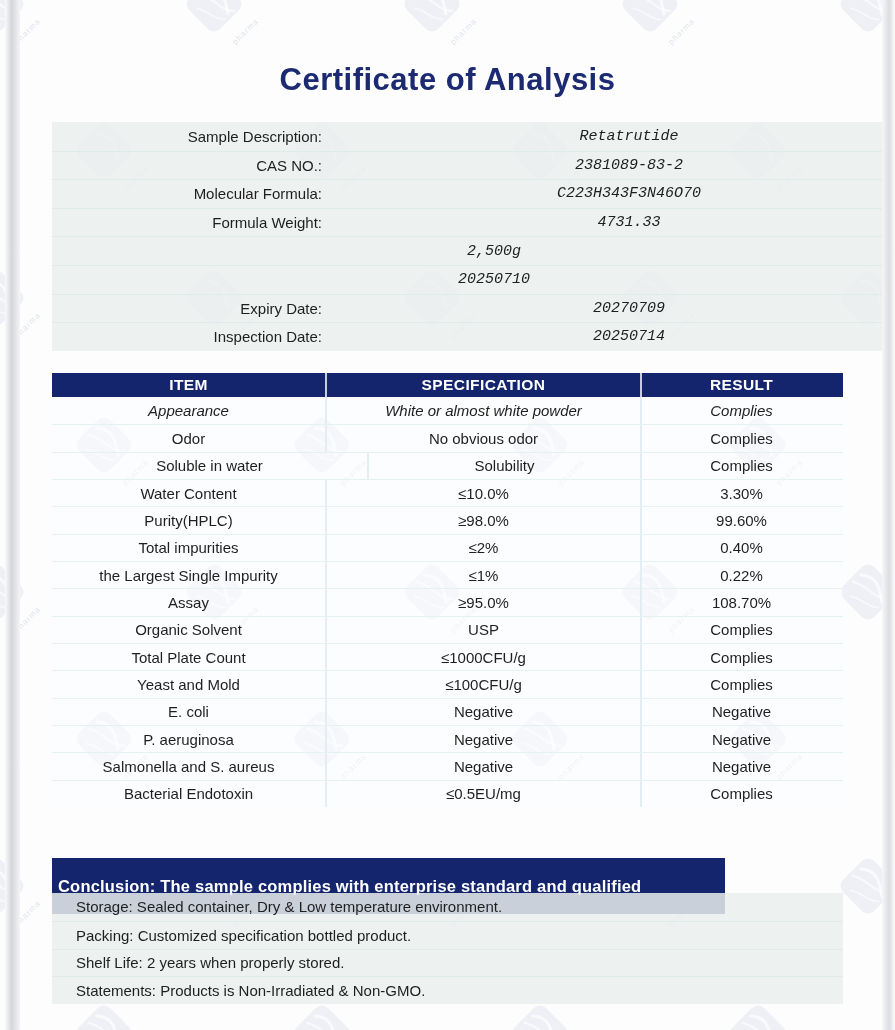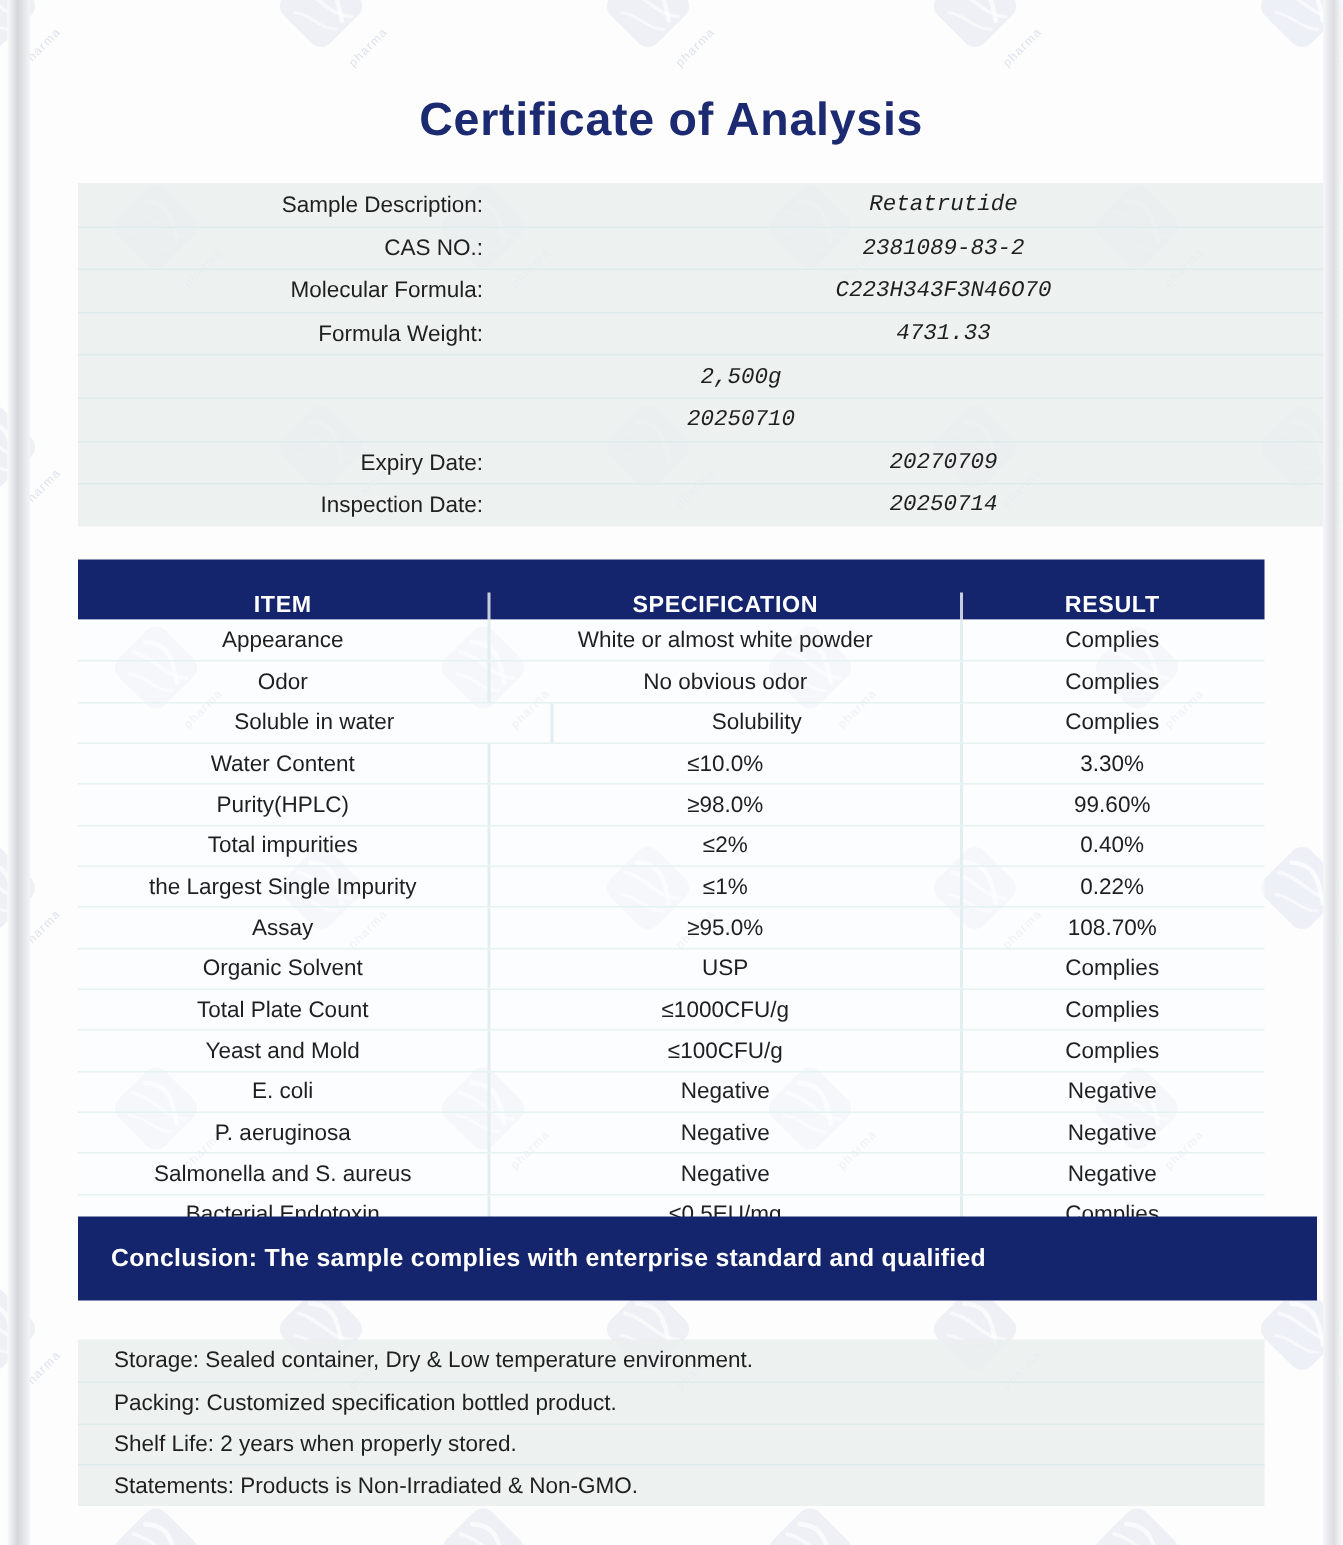--- a/index.html
+++ b/index.html
@@ -38,41 +38,41 @@
   .info-box {
     position:absolute; left:52px; top:122px; width:884px;
     background:rgba(234,238,237,0.85);
   }
   .info-row { display:flex; height:28.6px; align-items:center; border-top:1px solid var(--info-line,#dfeaea); }
   .info-row:first-child { border-top:none; }
   .info-label { width:270px; text-align:right; font-size:15px; }
   .info-value { flex:1; text-align:center; font-style:italic; font-size:15px;font-family:Liberation Mono, monospace; }
 
   .tbl { position:absolute; left:52px; top:373px; width:791px; }
-  .thead { display:flex; height:40px; background:var(--navy,#15256d);align-items:flex-end; }
+  .thead { display:flex; height:24px; background:var(--navy,#15256d); }
   .thead .cell {
     color:var(--header-text,#ffffff); font-weight:bold; font-size:15.5px; letter-spacing:0.4px;
     display:flex; align-items:center; justify-content:center;
   }
   .thead .cell + .cell { border-left:2px solid rgba(245,248,250,0.8); }
   .trow {
     display:flex; height:27.33px;
     background:rgba(252,253,253,0.55);
     border-top:1px solid var(--table-line,#e6f2f0);
   }
-  .trow:first-child { border-top:none; }
+  .trow:first-child { border-top:none;font-style:italic; }
   .trow .cell { display:flex; align-items:center; justify-content:center; font-size:15px; }
   .trow .cell + .cell { border-left:2px solid var(--table-divider,#e3edf2); }
   .cell.c0 { width:273px; } .cell.c1 { width:315px; } .cell.c2 { width:201px; }
 
   .conclusion {
-    position:absolute; left:52px; top:811px; width:826px; height:56px;
+    position:absolute; left:52px; top:858px; width:673px; height:56px;
     background:var(--navy,#15256d); color:var(--header-text,#ffffff);
     font-weight:bold; font-size:16.5px; letter-spacing:0.2px;
-    display:flex; align-items:center; padding-left:22px;
+    display:flex; align-items:center; padding-left:6px;
   }
 
   .footer {
     position:absolute; left:52px; top:893px; width:791px;
     background:rgba(234,238,237,0.85);
   }
   .foot-line {
     height:27.8px; display:flex; align-items:center; padding-left:24px;
     font-size:15px; border-top:1px solid var(--info-line,#dfeaea);
   }

